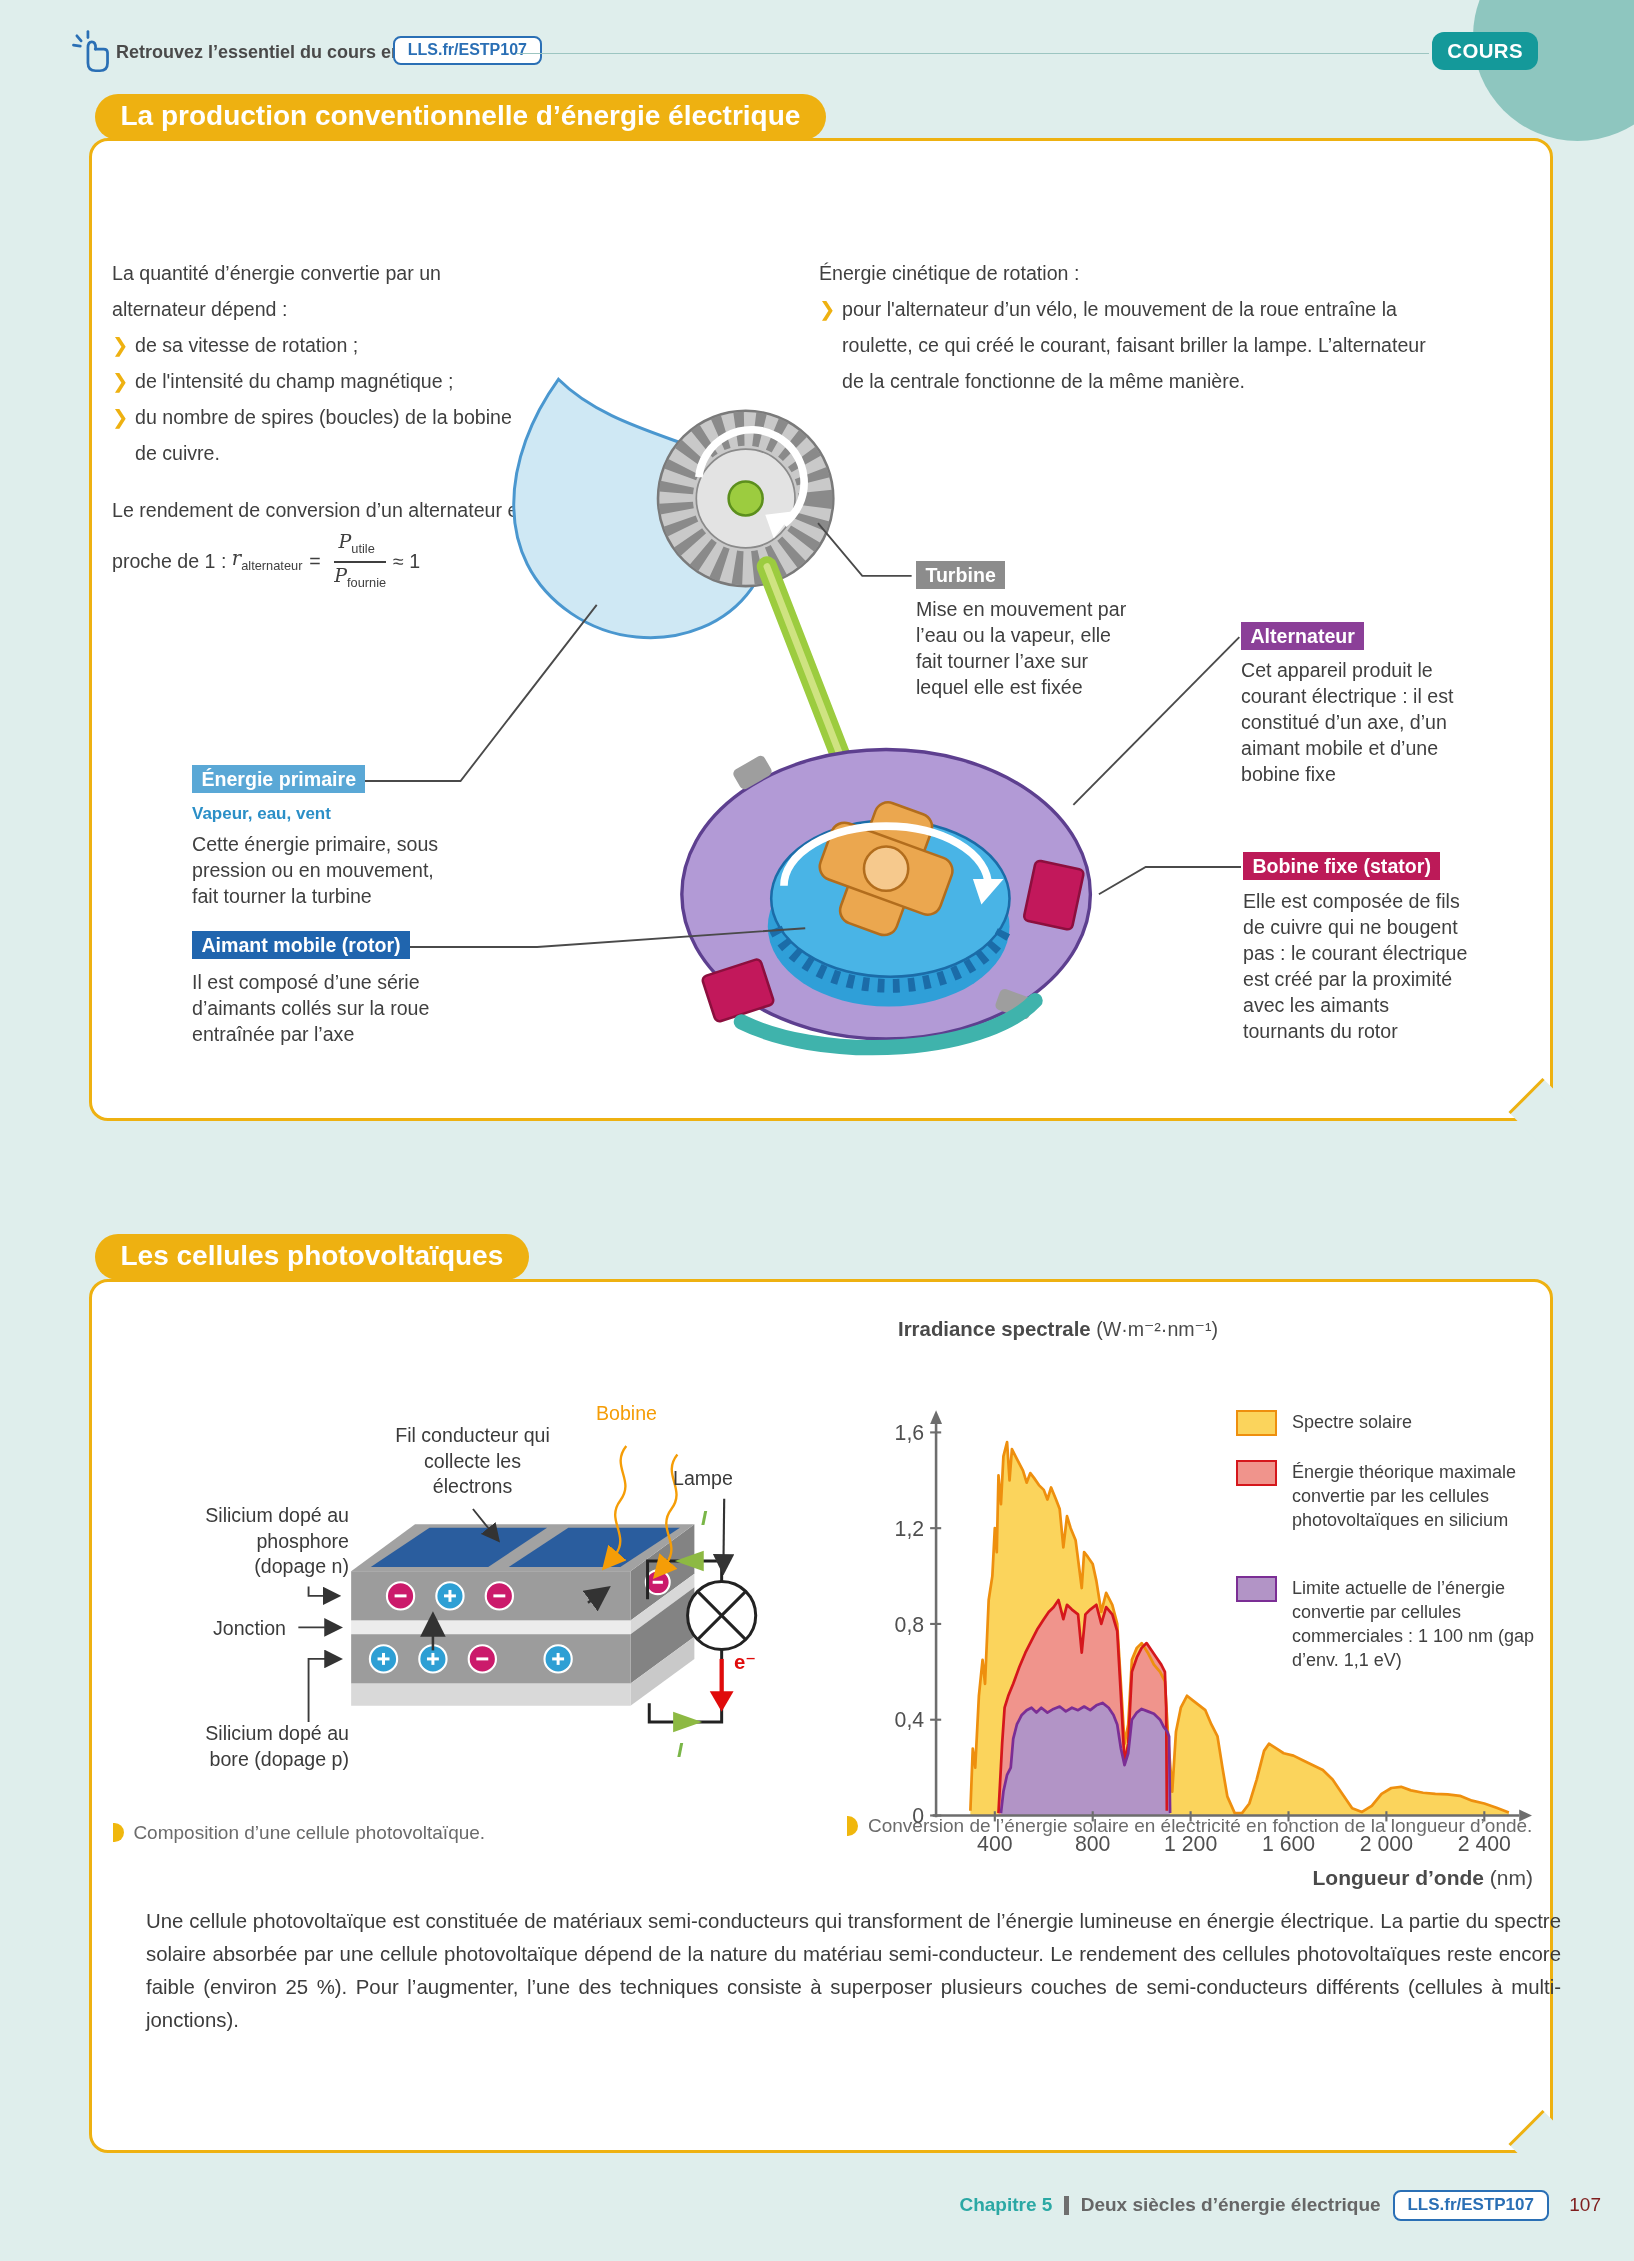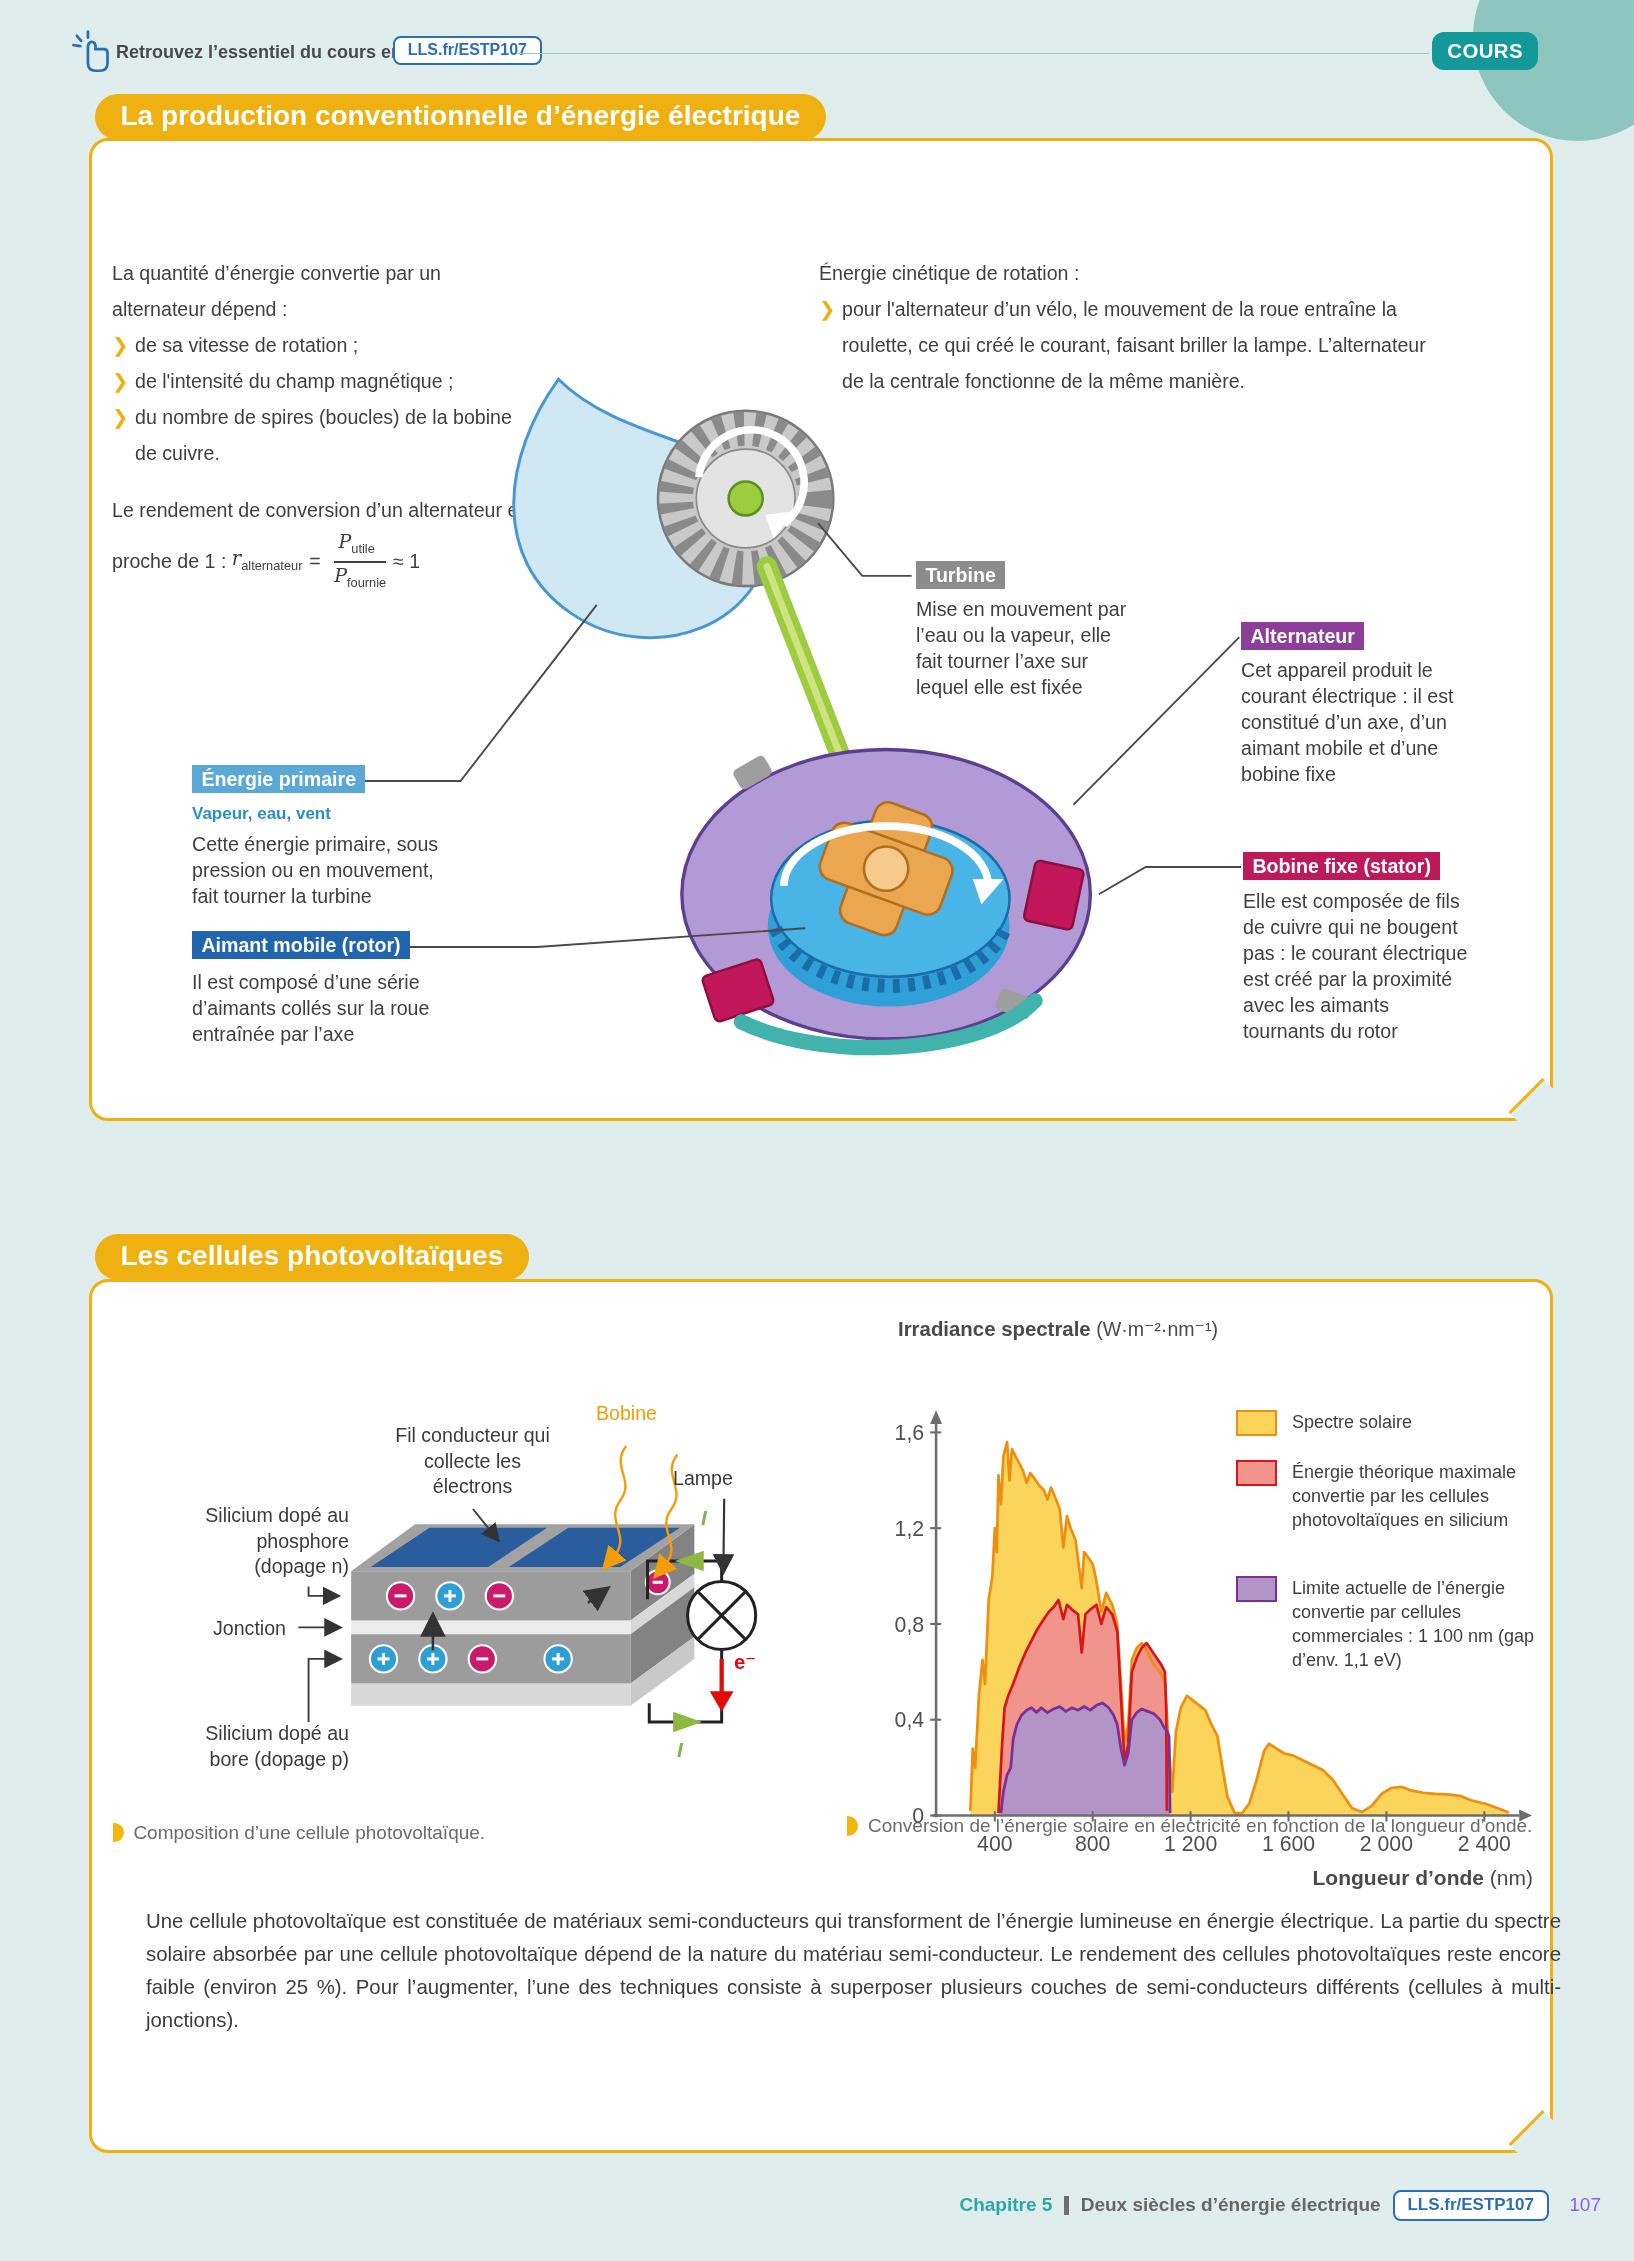--- a/index.html
+++ b/index.html
@@ -55,21 +55,21 @@
   .cap-bullet{display:inline-block;width:11px;height:19.6px;background:#f0b70d;
               border-radius:0 10.2px 10.2px 0;vertical-align:-3.4px;margin-right:9.4px;}
   .cap-hang{padding-left:21px;}
   .cap-hang .cap-bullet{position:absolute;left:0;top:3.4px;}
   .para{position:absolute;font-size:20.4px;line-height:33px;text-align:justify;color:#3c3c3c;margin-left:34px;}
   
   .footer{position:absolute;top:2190px;right:34px;display:flex;align-items:center;gap:12px;}
   .f-chap{color:#2ba8a4;font-weight:bold;font-size:19px;}
   .f-sep{width:4.3px;height:19px;background:#6f6f6f;}
   .f-title{color:#666;font-weight:bold;font-size:19px;}
-  .f-page{color:#8b5cf6;font-size:19px;margin-left:8.5px;}
+  .f-page{color:#7f1d1d;font-size:19px;margin-left:8.5px;}
 </style>
 </head>
 <body>
 
 <div class="page">
   <div class="deco-circle"></div>
 
   <svg class="layer" style="left:70px;top:29px;" width="41" height="46" viewBox="0 0 48 54">
     <g stroke="#2a6fb5" stroke-width="3.2" fill="none" stroke-linecap="round" stroke-linejoin="round">
       <path d="M21 22 V40 q0 9 9 9 h5 q9 0 9-9 V28 q0-4.5-4.5-4.5 h-10 M21 22 q0-7 4.5-7 t4.5 7 v2"></path>

